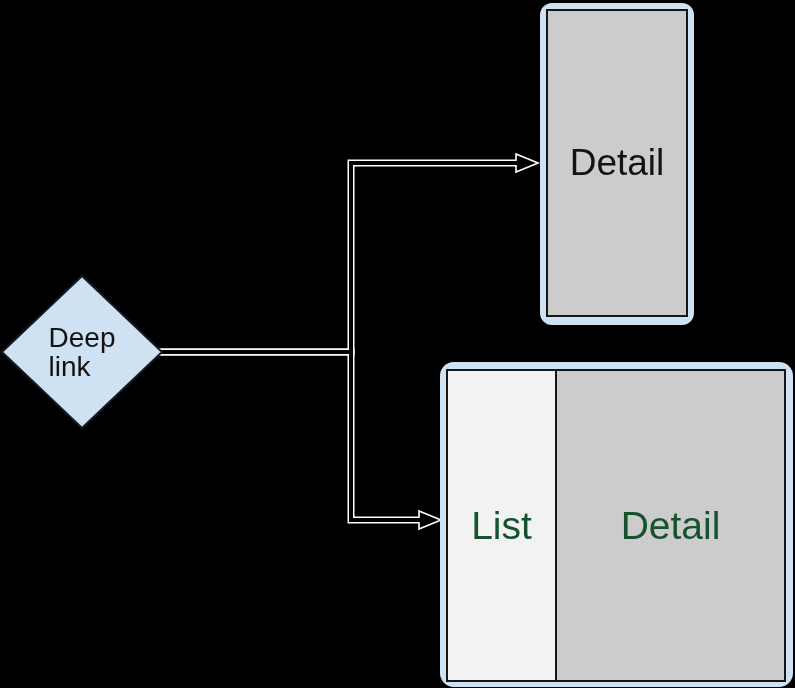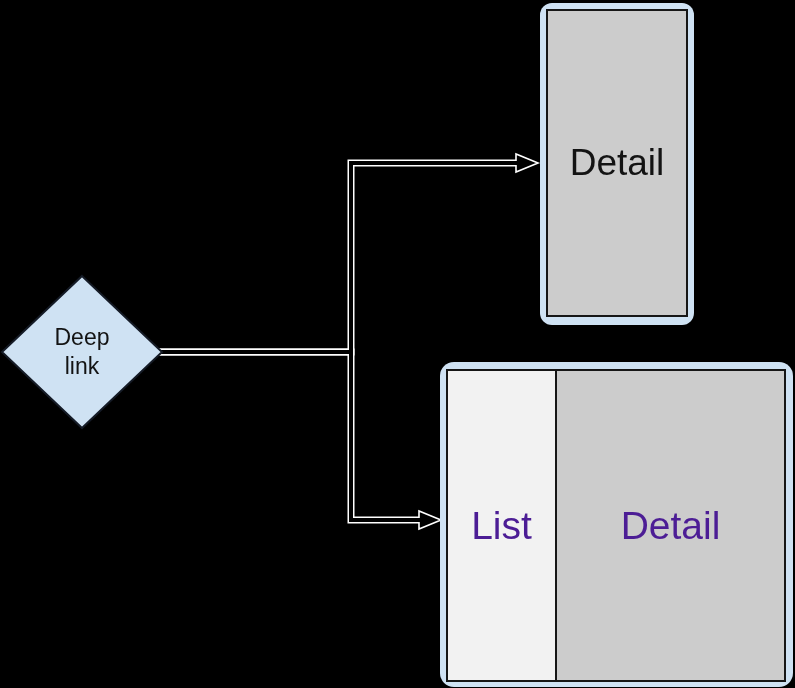--- a/index.html
+++ b/index.html
@@ -29,22 +29,22 @@
 
   .deep-link-label {
     position: absolute;
     left: 22px;
     top: 320px;
     width: 120px;
     height: 64px;
     display: flex;
     align-items: center;
     justify-content: center;
-    text-align: center;
-    font-size: 23px;
+    text-align: left;
+    font-size: 28px;
     line-height: 29px;
     color: #131313;
     white-space: pre-line;
   }
 
   .phone-frame {
     position: absolute;
     left: 540px;
     top: 3px;
     width: 154px;
@@ -97,21 +97,21 @@
   }
   .detail-pane {
     flex: 1;
     background: #cccccc;
     display: flex;
     align-items: center;
     justify-content: center;
   }
   .tablet-screen .label {
     font-size: 39px;
-    color: #4c1d95;
+    color: #14532d;
     text-align: center;
   }
 </style>
 </head>
 <body>
 
 <div class="canvas">
 
   <svg class="overlay" viewBox="0 0 795 688">
 

